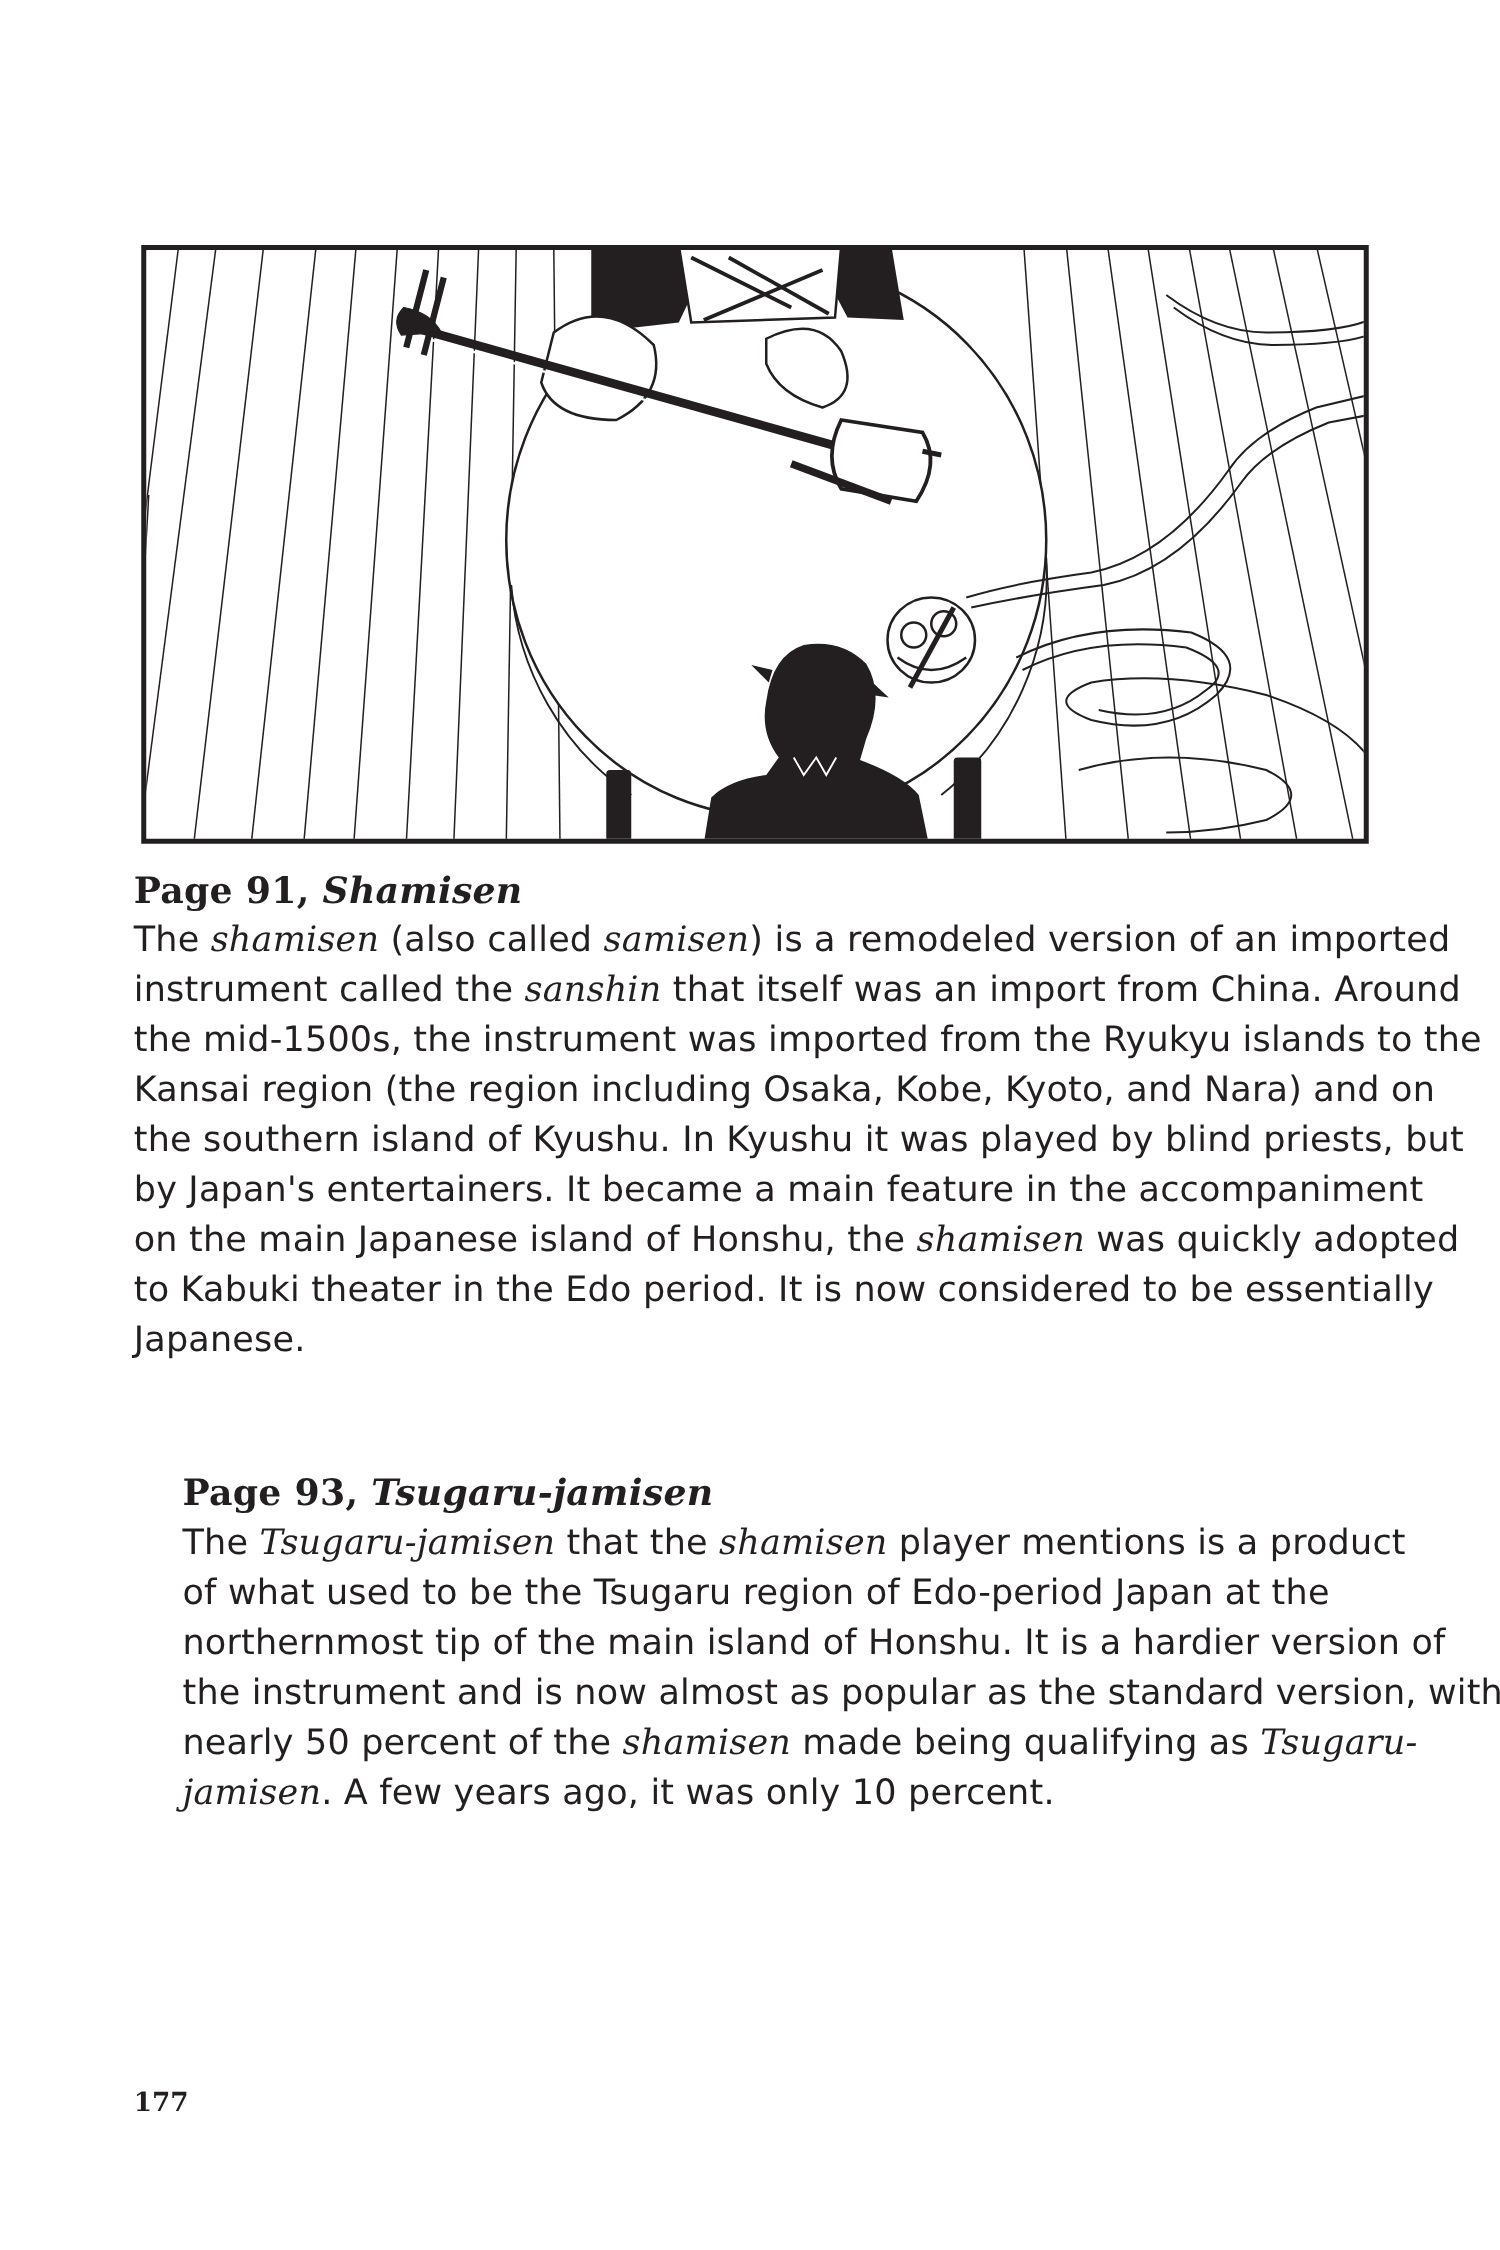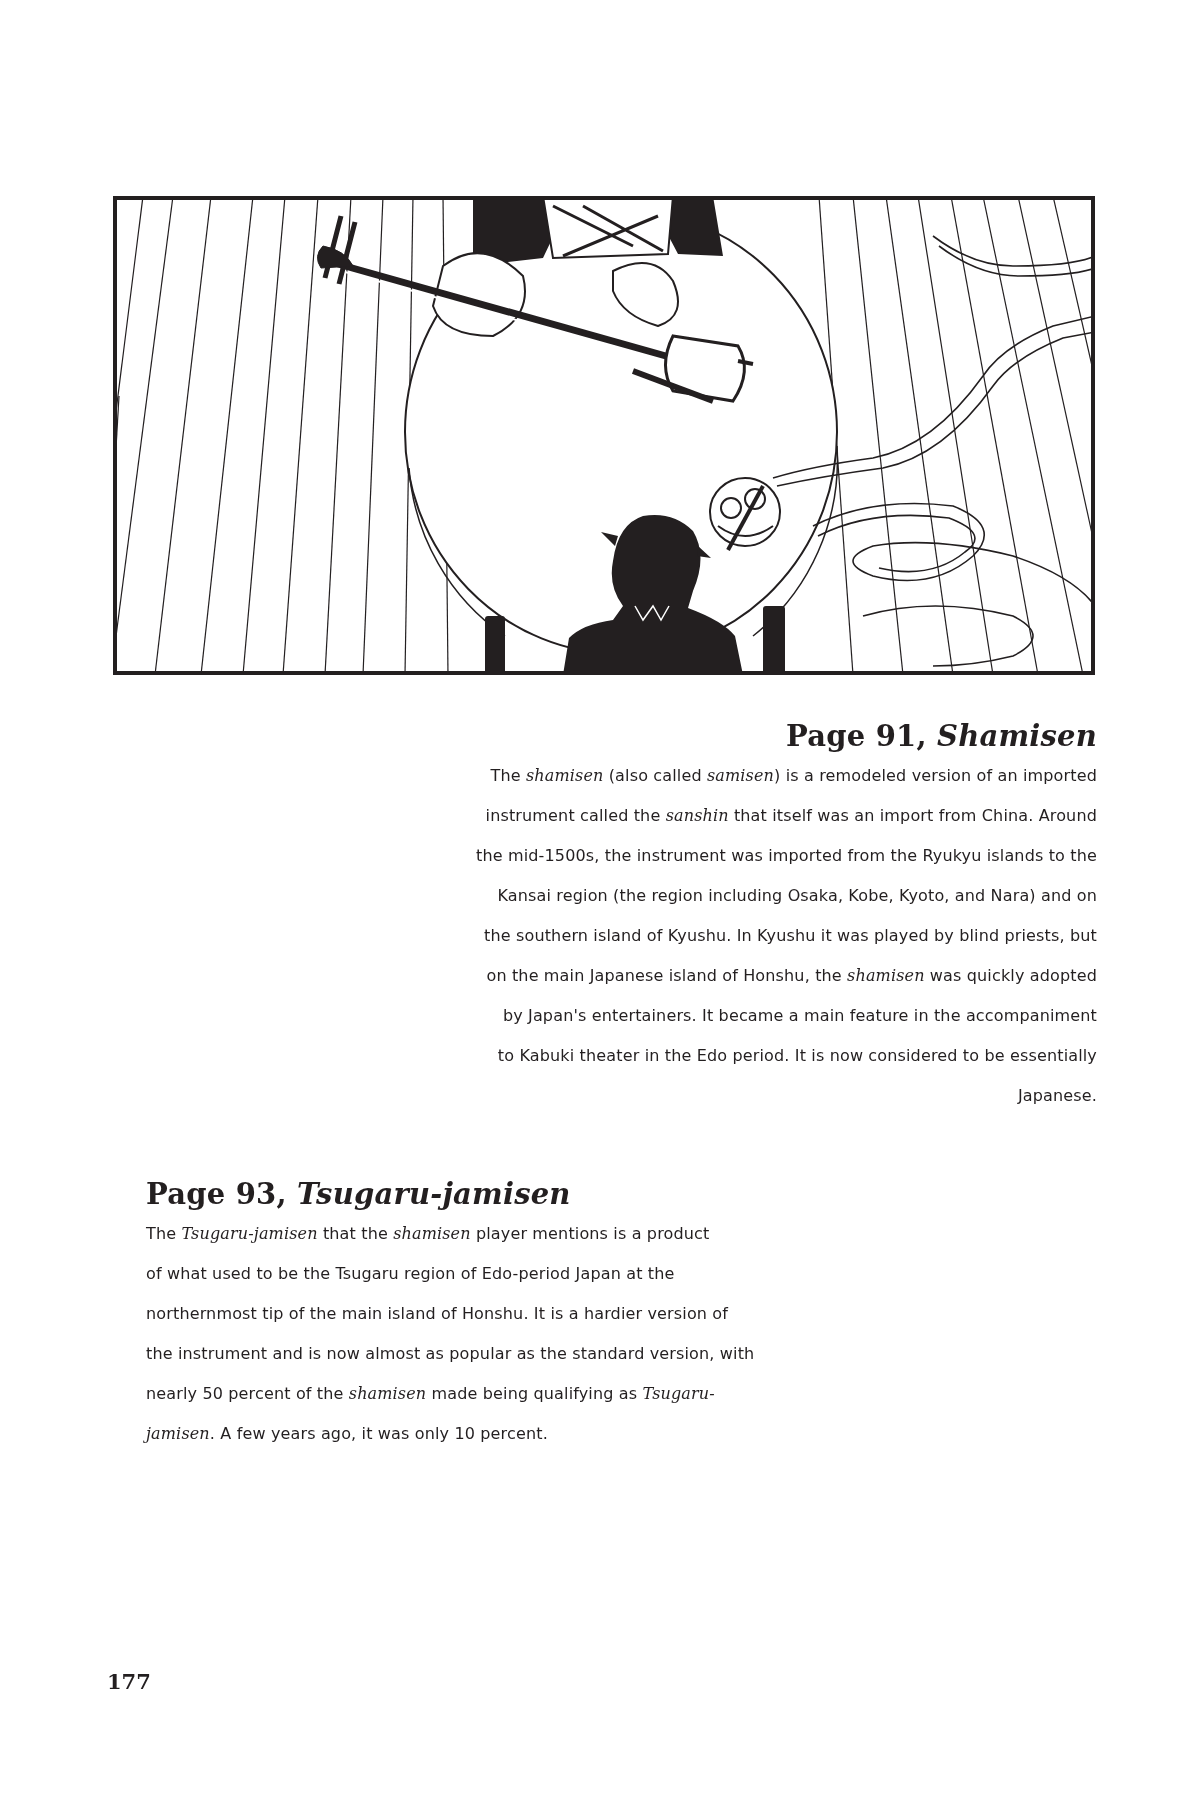--- a/index.html
+++ b/index.html
@@ -9,21 +9,21 @@
     box-sizing: border-box; border: 4px solid #231f20; background: #fff; overflow: hidden;
   }
   .panel svg { position: absolute; left: -4px; top: -4px; width: 982px; height: 479px; }
   .section { position: absolute; left: 107px; width: 990px; }
   .heading {
     font-family: "DejaVu Serif", serif; font-weight: bold; font-size: 29px;
     line-height: 40px; margin: 0; letter-spacing: 0.2px; white-space: nowrap;
   }
   .heading .it { font-style: italic; }
   .body {
-    font-family: "DejaVu Sans", sans-serif; font-size: 16px; line-height: 40px;
+    font-family: "DejaVu Sans", sans-serif; font-size: 28px; line-height: 40px;
     margin: 0; letter-spacing: 0.15px;
   }
   .line { display: block; white-space: nowrap; height: 40px; }
   .body .it { font-family: "DejaVu Serif", serif; font-style: italic; }
   .pagenum {
     position: absolute; left: 107px; top: 1664px;
     font-family: "DejaVu Serif", serif; font-weight: bold; font-size: 21px; line-height: 36px;
   }
 </style>
 </head>
@@ -100,32 +100,32 @@
     </g>
 
     <g fill="#231f20">
       <path d="M450 479 L456 442 Q470 428 500 424 L510 410 Q495 390 500 365 Q505 328 530 320 Q560 315 580 335 Q595 360 580 395 L575 412 Q610 425 622 440 L630 479 Z"></path>
       <path d="M505 340 L488 336 L502 350 Z M585 350 L598 362 L584 360 Z"></path>
     </g>
     <path d="M522 410 L530 424 L540 410 L548 424 L556 410" stroke="#fff" stroke-width="1.5" fill="none"></path>
   </svg>
 </div>
 
-<div class="section" style="top:716px;text-align:right;">
+<div class="section" style="top:692px;">
   <h2 class="heading">
     <span>Page 91, </span><span class="it">Shamisen</span>
   </h2>
   <p class="body">
       <span class="line"><span>The </span><span class="it">shamisen</span><span> (also called </span><span class="it">samisen</span><span>) is a remodeled version of an imported</span></span>
       <span class="line"><span>instrument called the </span><span class="it">sanshin</span><span> that itself was an import from China. Around</span></span>
       <span class="line"><span>the mid-1500s, the instrument was imported from the Ryukyu islands to the</span></span>
       <span class="line"><span>Kansai region (the region including Osaka, Kobe, Kyoto, and Nara) and on</span></span>
       <span class="line"><span>the southern island of Kyushu. In Kyushu it was played by blind priests, but</span></span>
+      <span class="line"><span>by Japan's entertainers. It became a main feature in the accompaniment</span></span>
       <span class="line"><span>on the main Japanese island of Honshu, the </span><span class="it">shamisen</span><span> was quickly adopted</span></span>
-      <span class="line"><span>by Japan's entertainers. It became a main feature in the accompaniment</span></span>
       <span class="line"><span>to Kabuki theater in the Edo period. It is now considered to be essentially</span></span>
       <span class="line"><span>Japanese.</span></span>
     </p>
 </div>
 
 <div class="section" style="top:1174px;margin-left:39px;">
   <h2 class="heading">
     <span>Page 93, </span><span class="it">Tsugaru-jamisen</span>
   </h2>
   <p class="body">

